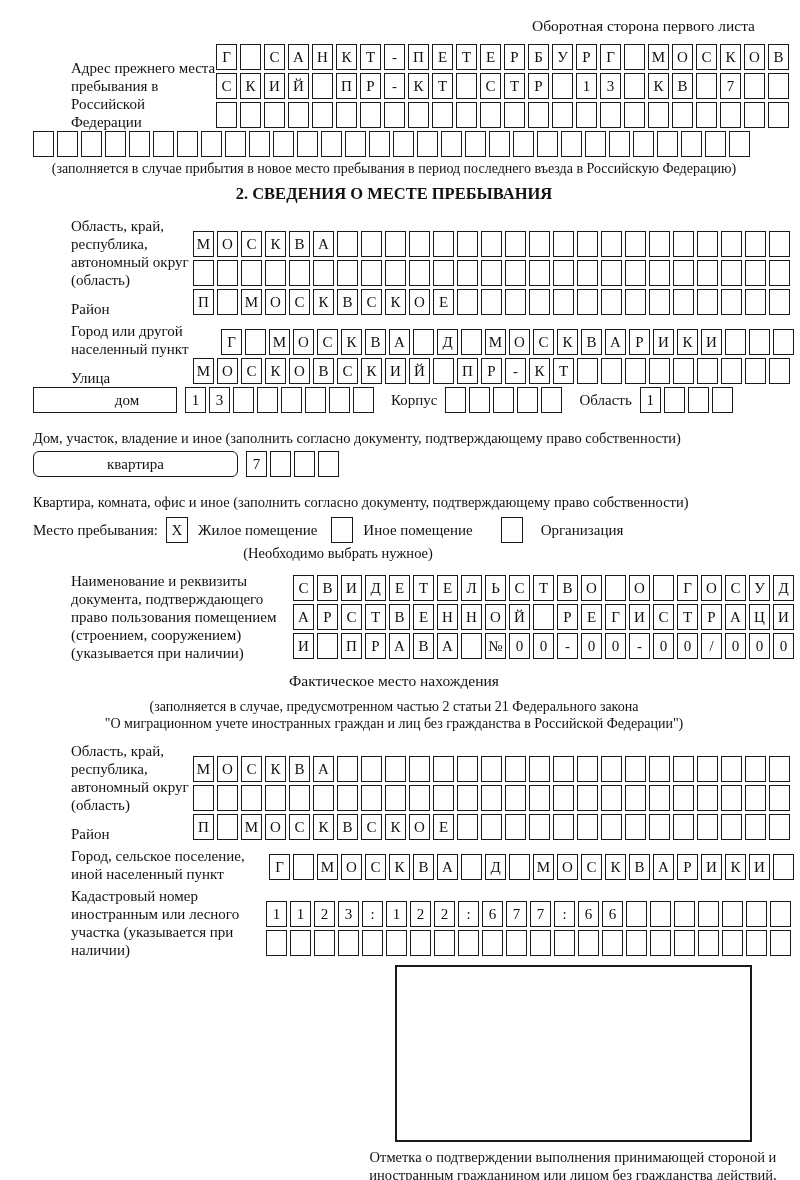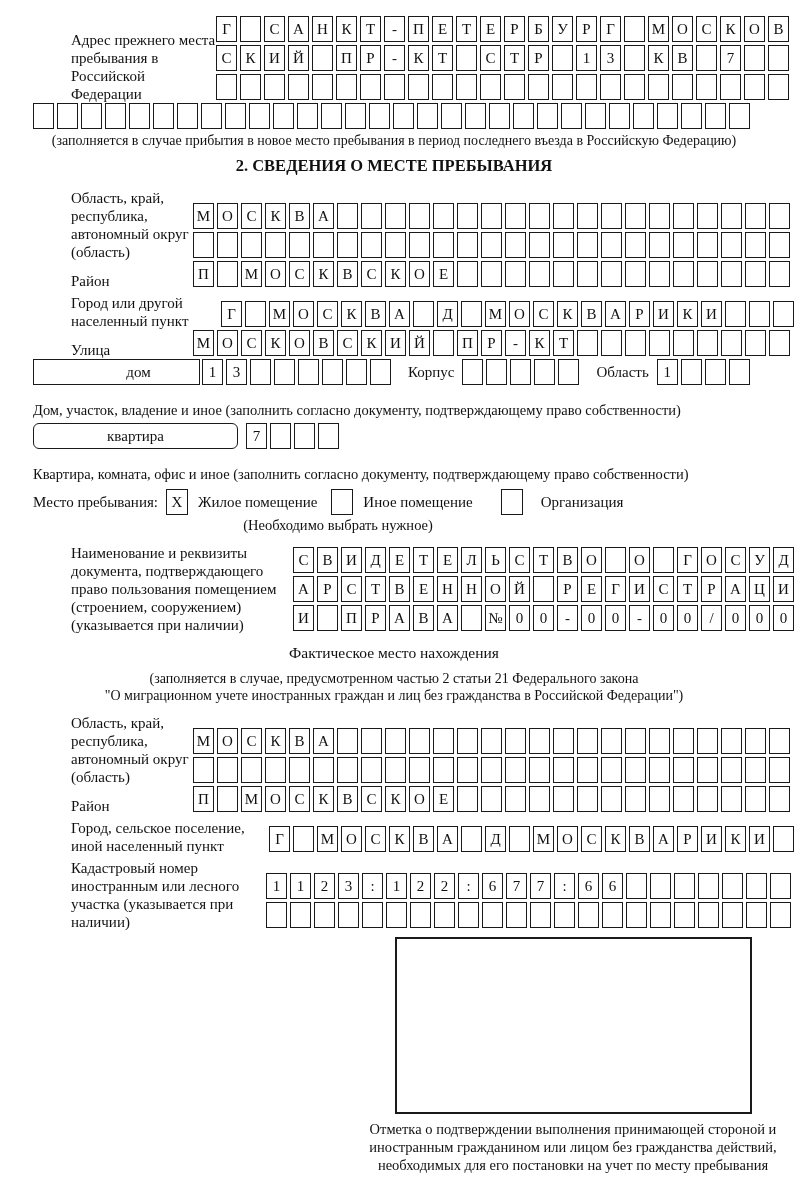--- a/index.html
+++ b/index.html
@@ -16,21 +16,21 @@
 
   .cellrow { display:flex; margin-bottom:3px; }
   .cell { box-sizing:border-box; width:21px; height:26px; border:1.6px solid #1a1a1a;
           margin-right:3px; display:inline-flex; align-items:center; justify-content:center;
           font-size:15px; flex:none; }
   .inline { display:inline-flex; margin-bottom:0; vertical-align:middle; }
 
   .widebox { box-sizing:border-box; height:26px; border:1.6px solid #1a1a1a;
              display:inline-flex; align-items:center; justify-content:center;
              font-size:15px; flex:none; }
-  .dom { width:167px; margin-right:2px;padding-left:44px; }
+  .dom { width:144px; margin-right:8px;padding-left:44px; }
   .kvartira { width:205px; margin-right:8px;border-radius:6px; }
 
   .note { font-size:14px; line-height:17px; }
   .center { text-align:center; }
   .heading { font-weight:bold; text-align:center; font-size:16.5px; margin:7px 0 9px; }
   .subheading { font-weight:normal; text-align:center; font-size:15.5px; margin:10px 0 8px; }
 
   .mini-note { font-size:14.5px; line-height:17px; margin:17px 0 4px; }
 
   .house-row { display:flex; align-items:center; margin-bottom:2px; }
@@ -46,20 +46,21 @@
   .stamp-box { box-sizing:border-box; width:357px; height:177px; border:2px solid #1a1a1a;
                margin-left:362px; margin-top:6px; }
   .stamp-caption { width:432px; margin-left:324px; margin-top:6px; text-align:center;
                    font-size:14.5px; line-height:18px; }
 </style>
 </head>
 <body>
 
 <div class="page">
 
+  <div class="hdr">Оборотная сторона первого листа</div>
 
   <div class="form-row">
     <div class="row-label lw142">Адрес прежнего места пребывания в Российской Федерации</div>
     <div>
       <div class="cellrow">
           <span class="cell">Г</span>
           <span class="cell"></span>
           <span class="cell">С</span>
           <span class="cell">А</span>
           <span class="cell">Н</span>

